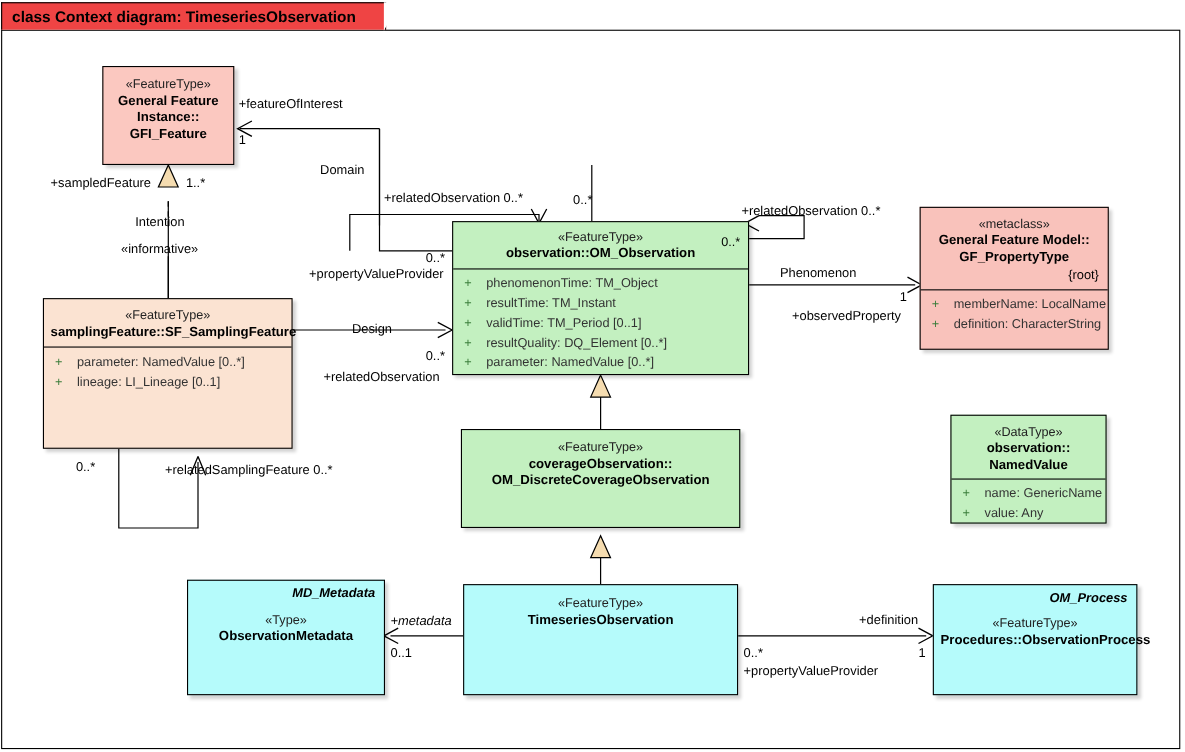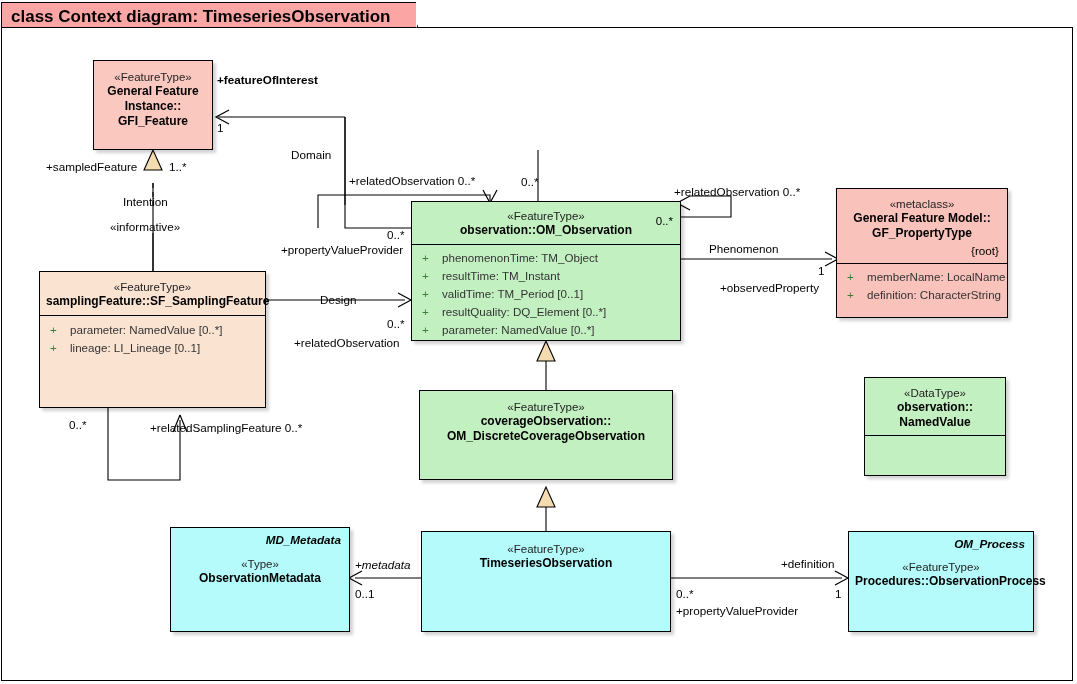--- a/index.html
+++ b/index.html
@@ -3,22 +3,22 @@
 <meta charset="utf-8">
 <style>
   html,body{margin:0;padding:0;background:#ffffff;}
   body{font-family:"Liberation Sans",sans-serif;}
   #canvas{position:relative;width:1077px;height:684px;background:#fff;overflow:hidden;}
 
   
   .frame-border{position:absolute;left:1px;top:27px;width:1072px;height:654px;
      border:1px solid #000;box-sizing:border-box;}
   .frame-tab{position:absolute;left:1px;top:2px;height:25px;box-sizing:border-box;
-     border:1px solid #000;border-bottom:none;background:#fca5a5;
-     padding:4px 26px 0 9px;font-size:17px;font-weight:bold;color:#000;white-space:nowrap;}
+     border:1px solid #000;border-bottom:none;background:#ef4444;
+     padding:4px 26px 0 9px;font-size:14px;font-weight:bold;color:#000;white-space:nowrap;}
   .frame-tab:after{content:"";position:absolute;right:-13px;top:-1px;width:0;height:0;
      border-left:14px solid #fff;border-bottom:26px solid transparent;}
 
   
   .cls{position:absolute;box-sizing:border-box;border:1px solid #000;
        box-shadow:3px 3px 3px rgba(0,0,0,.18);}
   .cls .hdr{padding:5px 6px 5px 6px;text-align:center;line-height:1.25;position:relative;}
   .cls .stereo{font-size:11.5px;color:#222;}
   .cls .nm{font-size:12px;font-weight:bold;color:#000;}
   .cls .nm.ital{}
@@ -190,20 +190,24 @@
     </div>
   </div>
 
   <div class="cls green" style="left:864px;top:377px;width:142px;height:99px;">
     <div class="hdr" style="padding-top:8px;padding-bottom:5px;">
       <div class="stereo">«DataType»</div>
       <div class="nm">observation::</div>
       <div class="nm">NamedValue</div>
     </div>
     <div class="sep"></div>
+    <div class="attrs" style="padding-top:4px;">
+      <div class="attr"><span class="plus">+</span><span>name: GenericName</span></div>
+      <div class="attr"><span class="plus">+</span><span>value: Any</span></div>
+    </div>
   </div>
 
   <div class="cls cyan" style="left:170px;top:527px;width:180px;height:105px;">
     <div class="topright-ital">MD_Metadata</div>
     <div class="hdr" style="padding-top:29px;">
       <div class="stereo">«Type»</div>
       <div class="nm">ObservationMetadata</div>
     </div>
   </div>
 
@@ -215,21 +219,21 @@
   </div>
 
   <div class="cls cyan" style="left:848px;top:531px;width:186px;height:101px;">
     <div class="topright-ital">OM_Process</div>
     <div class="hdr" style="padding-top:28px;">
       <div class="stereo">«FeatureType»</div>
       <div class="nm">Procedures::ObservationProcess</div>
     </div>
   </div>
 
-  <div class="lbl" style="left:217px;top:74px;font-weight:bold;">+featureOfInterest</div>
+  <div class="lbl" style="left:217px;top:89px;">+featureOfInterest</div>
   <div class="lbl" style="left:217px;top:122px;">1</div>
   <div class="lbl" style="left:291px;top:149px;">Domain</div>
 
   <div class="lbl" style="left:46px;top:161px;">+sampledFeature</div>
   <div class="lbl" style="left:169px;top:161px;">1..*</div>
   <div class="lbl" style="left:123px;top:196px;">Intention</div>
   <div class="lbl" style="left:110px;top:221px;">«informative»</div>
 
   <div class="lbl" style="left:349px;top:175px;">+relatedObservation 0..*</div>
   <div class="lbl" style="left:521px;top:176px;">0..*</div>

